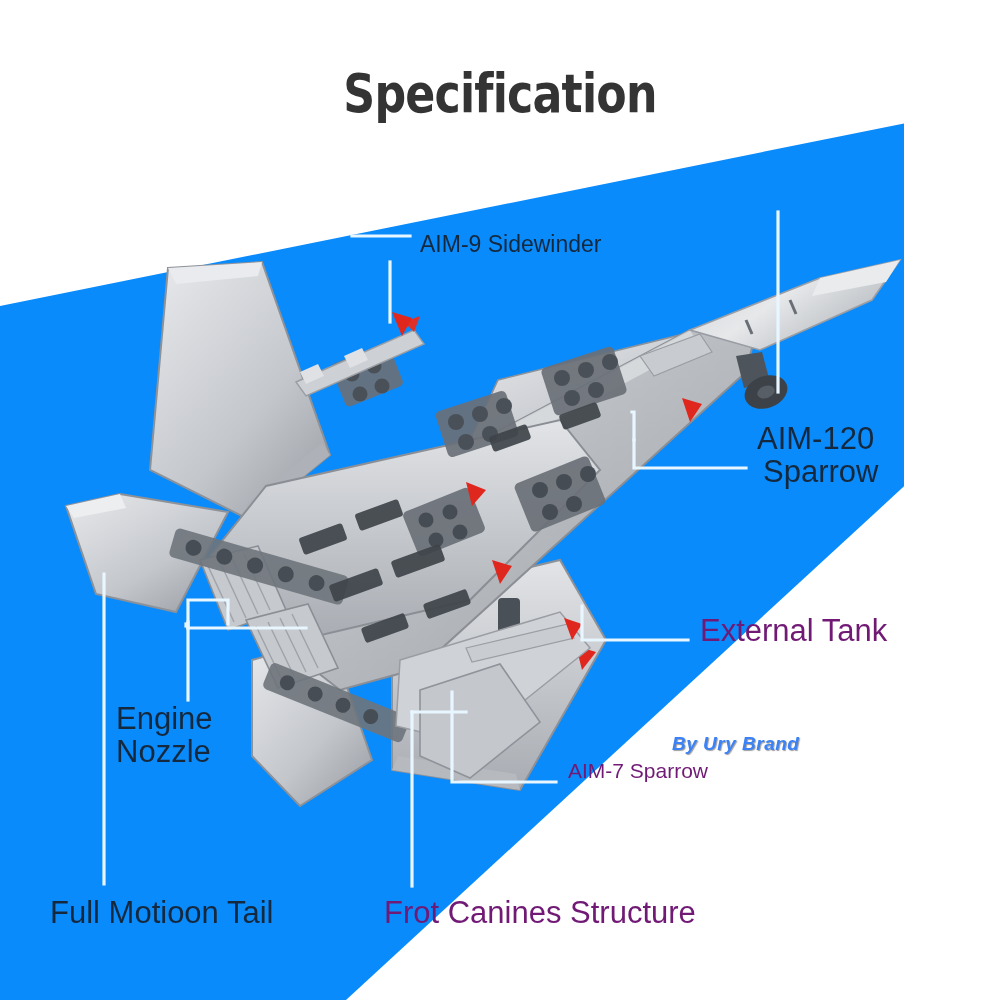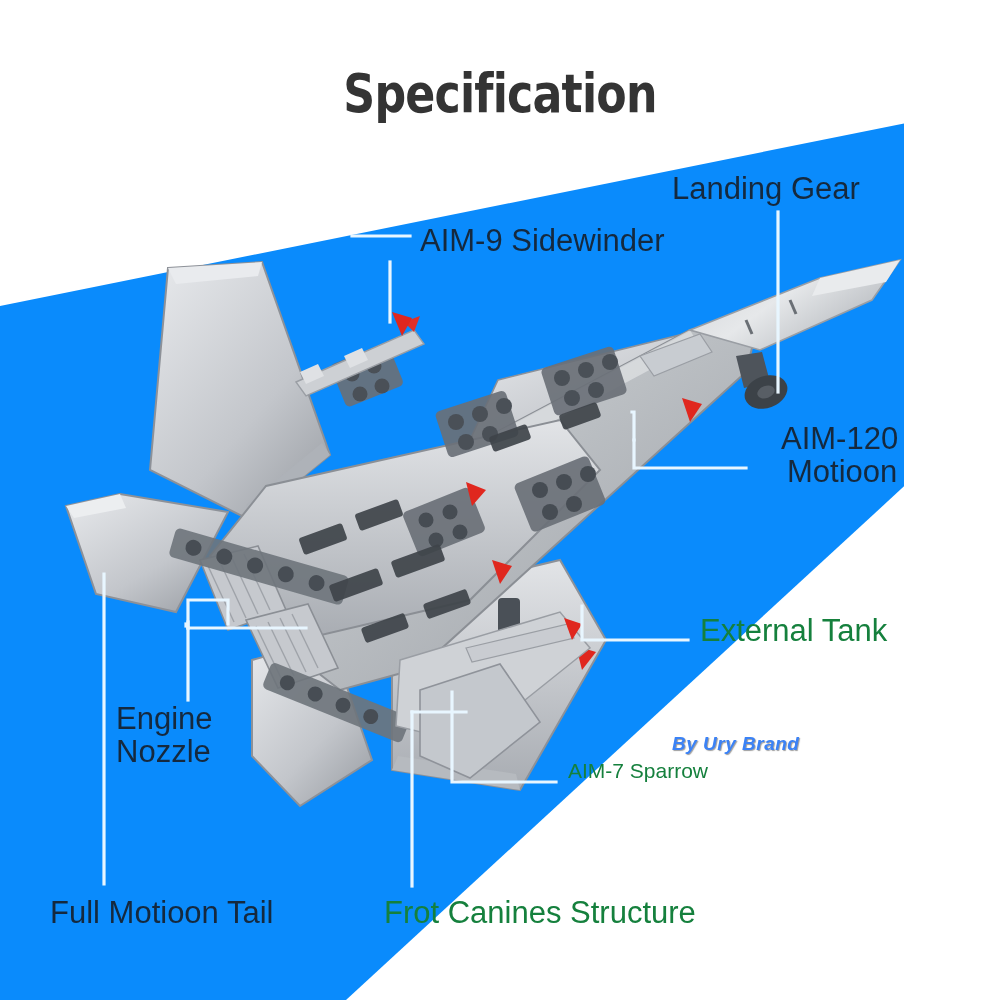--- a/index.html
+++ b/index.html
@@ -61,25 +61,25 @@
 
   
   .label {
     position: absolute;
     font-family: "Liberation Sans", sans-serif;
     font-weight: normal;
     white-space: nowrap;
     line-height: 1.08;
   }
   .label.on-blue  { color: #15293e; }
-  .label.on-white { color: #15803d; }
+  .label.on-white { color: #701a75; }
 
   .lbl-landing-gear     { left: 672px; top: 172px; font-size: 31px; }
-  .lbl-aim9             { left: 420px; top: 224px; font-size: 31px; }
-  .lbl-aim120           { left: 757px; top: 422px; font-size: 31px; text-align: left; margin-left: 24px; }
+  .lbl-aim9             { left: 420px; top: 232px; font-size: 23px; }
+  .lbl-aim120           { left: 757px; top: 422px; font-size: 31px; text-align: left; }
   .lbl-aim120 .l2       { display: block; margin-left: 6px; }
   .lbl-external-tank    { left: 700px; top: 614px; font-size: 31px; }
   .lbl-engine-nozzle    { left: 116px; top: 702px; font-size: 31px; }
   .lbl-engine-nozzle .l2{ display: block; }
   .lbl-aim7             { left: 568px; top: 760px; font-size: 21px; }
   .lbl-full-tail        { left: 50px;  top: 896px; font-size: 31px; }
   .lbl-front-canines    { left: 384px; top: 896px; font-size: 31px; }
 
   
   #watermark {
@@ -333,27 +333,26 @@
 
       <path d="M556,782 L452,782 L452,692"></path>
 
       <path d="M104,884 L104,574"></path>
 
       <path d="M412,886 L412,712"></path>
       <path d="M412,712 L466,712"></path>
     </g>
   </svg>
 
-  <div class="label on-blue lbl-landing-gear">Landing Gear</div>
 
   <div class="label on-blue lbl-aim9">AIM-9 Sidewinder</div>
 
   <div class="label on-blue lbl-aim120">
     <span class="l1">AIM-120</span>
-    <span class="l2">Motioon</span>
+    <span class="l2">Sparrow</span>
   </div>
 
   <div class="label on-white lbl-external-tank">External Tank</div>
 
   <div class="label on-blue lbl-engine-nozzle">
     <span class="l1">Engine</span>
     <span class="l2">Nozzle</span>
   </div>
 
   <div class="label on-white lbl-aim7">AIM-7 Sparrow</div>

